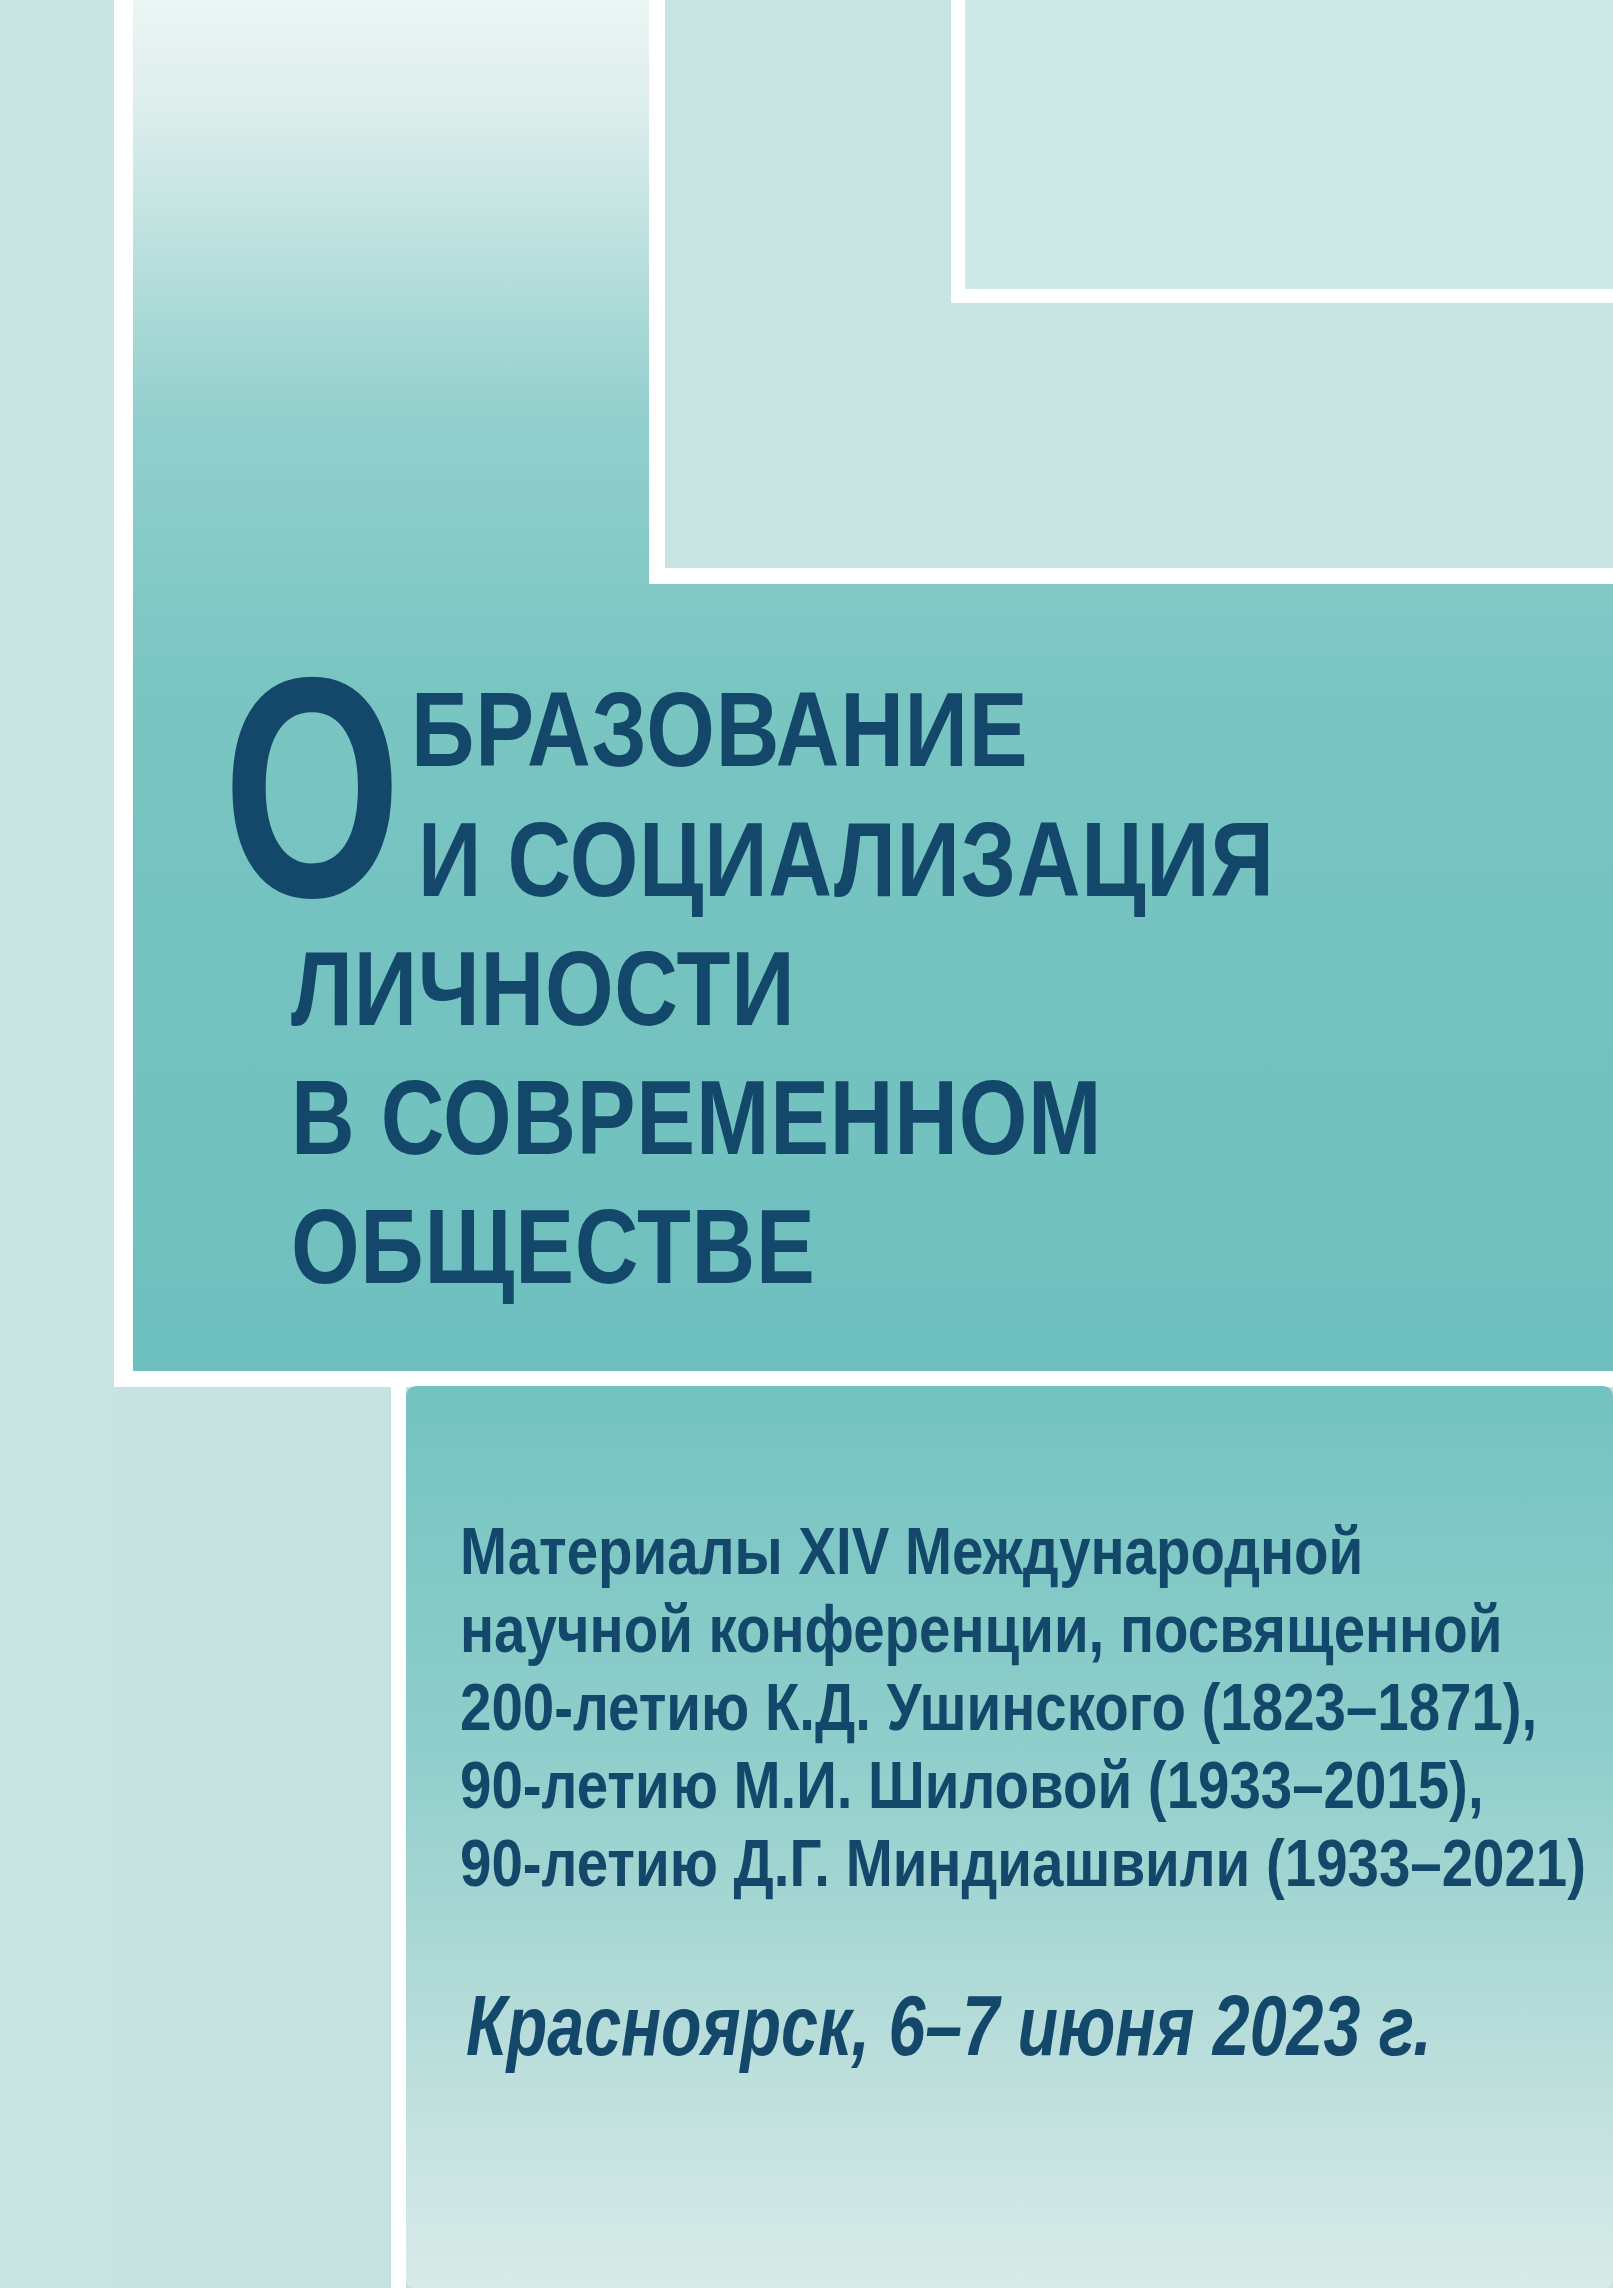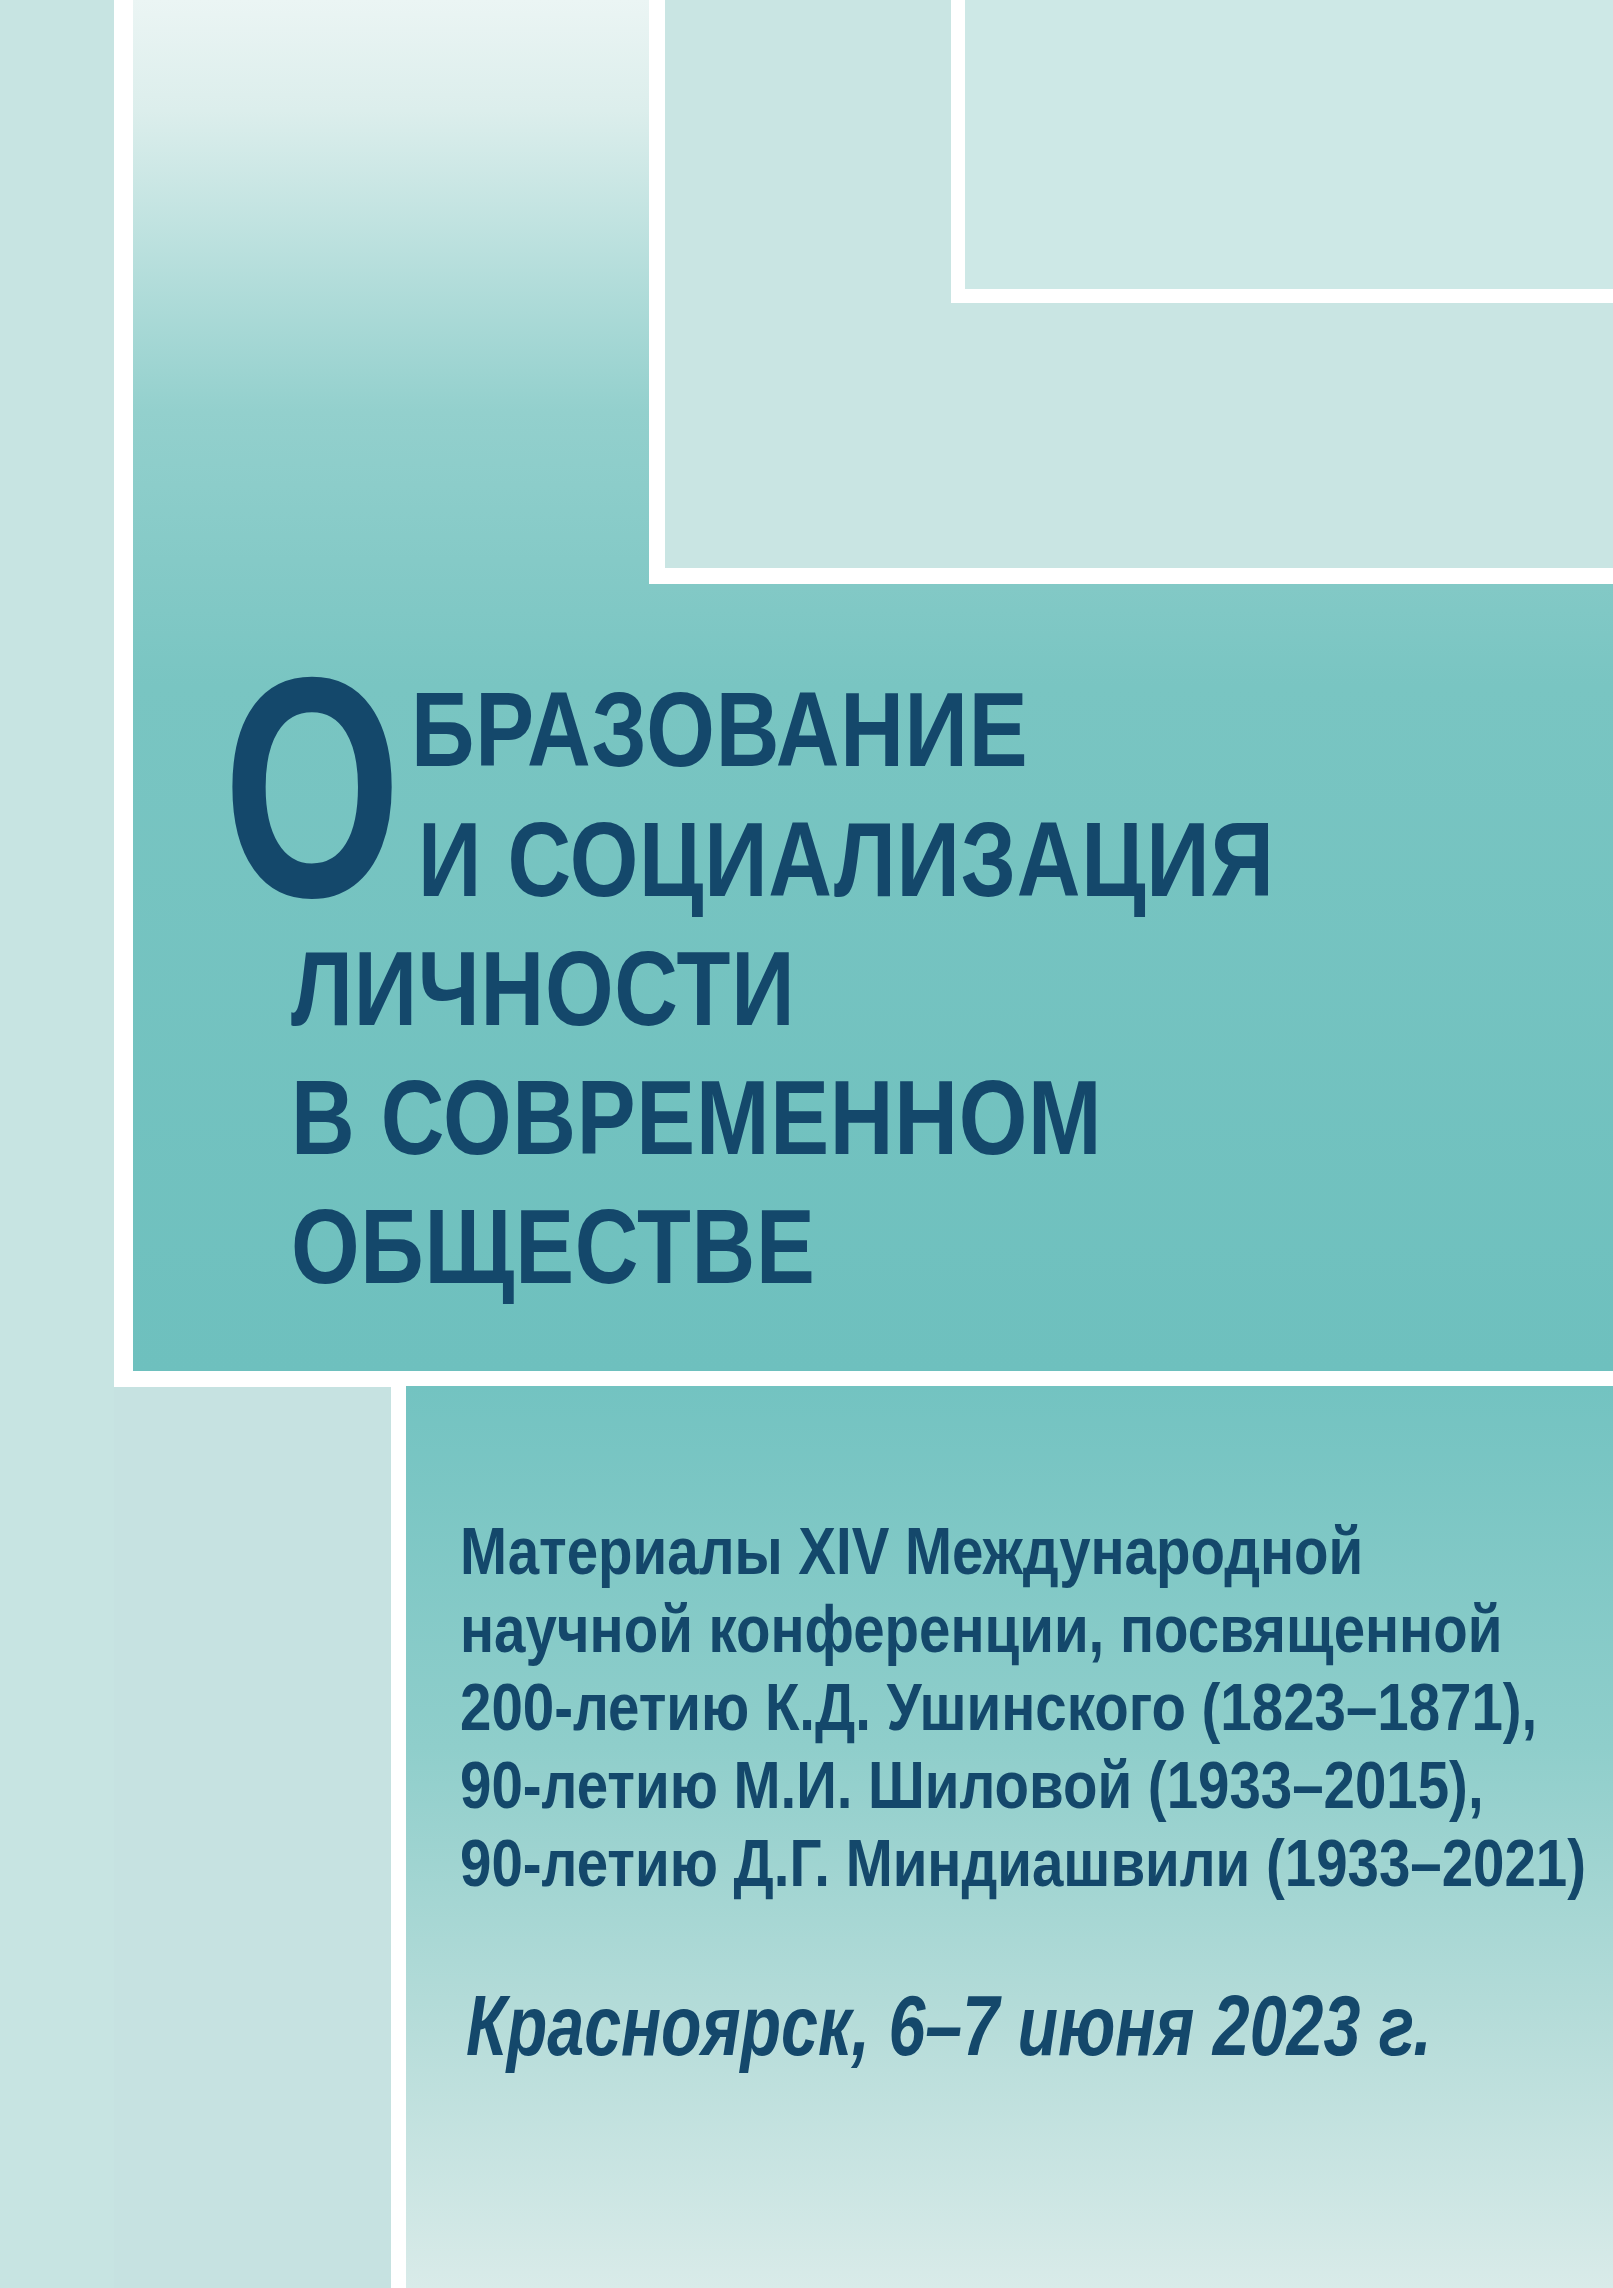--- a/index.html
+++ b/index.html
@@ -48,20 +48,21 @@
   .line-h-outer { left: 649px;  top: 568px;  width: 964px; height: 15.7px; }
   .line-v-inner { left: 951px; top: 0;      width: 14px;   height: 303px; }
   .line-h-inner { left: 951px; top: 289px;  width: 663px;  height: 14px; }
   .line-v-sub   { left: 391px;  top: 1386px; width: 14.8px;   height: 903px; }
 
   
   .subtitle-panel {
     left: 406px; top: 1386px; width: 1207px; height: 903px;
     background: linear-gradient(180deg,
       #73c3c1 0%, #8fcecb 40%, #b5dcd9 70%, #d9ebe9 100%);
+    border-radius: 10px;
   }
 
   
   .navy { color: #14486b; }
   .dropcap {
     left: 223px; top: 631px;
     font-size: 314px; line-height: 314px; font-weight: bold;
     transform: scaleX(0.73); transform-origin: left top;
     white-space: nowrap;
   }

